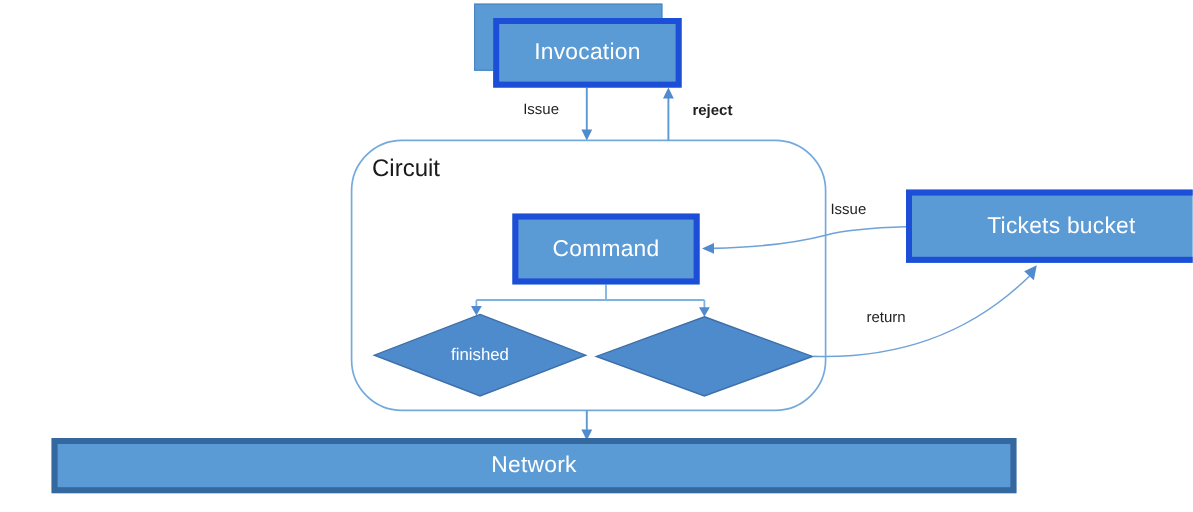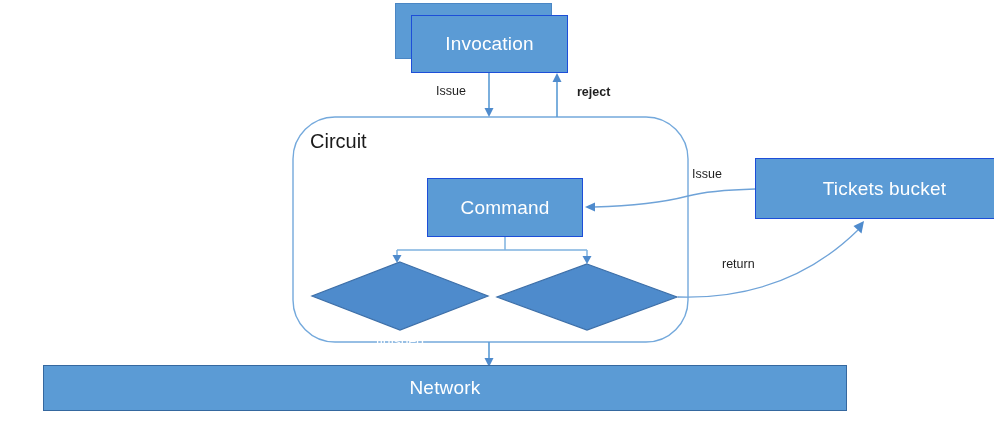--- a/index.html
+++ b/index.html
@@ -18,42 +18,41 @@
   .wires {
     position: absolute;
     left: 0;
     top: 0;
     width: 994px;
     height: 427px;
   }
   .node {
     position: absolute;
     background: #5b9bd5;
-    border: 1px solid #1d4ed8;
+    border: 5px solid #1d4ed8;
     box-sizing: border-box;
     display: flex;
     align-items: center;
     justify-content: center;
     color: #ffffff;
     font-size: 19px;
     letter-spacing: 0.2px;
   }
   .node-shadow {
     position: absolute;
     background: #5b9bd5;
     border: 1px solid #4a86c4;
     box-sizing: border-box;
   }
   .diamond-label {
     position: absolute;
     color: #ffffff;
     font-size: 14px;
     text-align: center;
     width: 120px;
-    margin-top: 46px;
   }
   .edge-label {
     position: absolute;
     color: #1f1f1f;
     font-size: 12.5px;
     white-space: nowrap;
   }
   .container-label {
     position: absolute;
     color: #1a1a1a;

